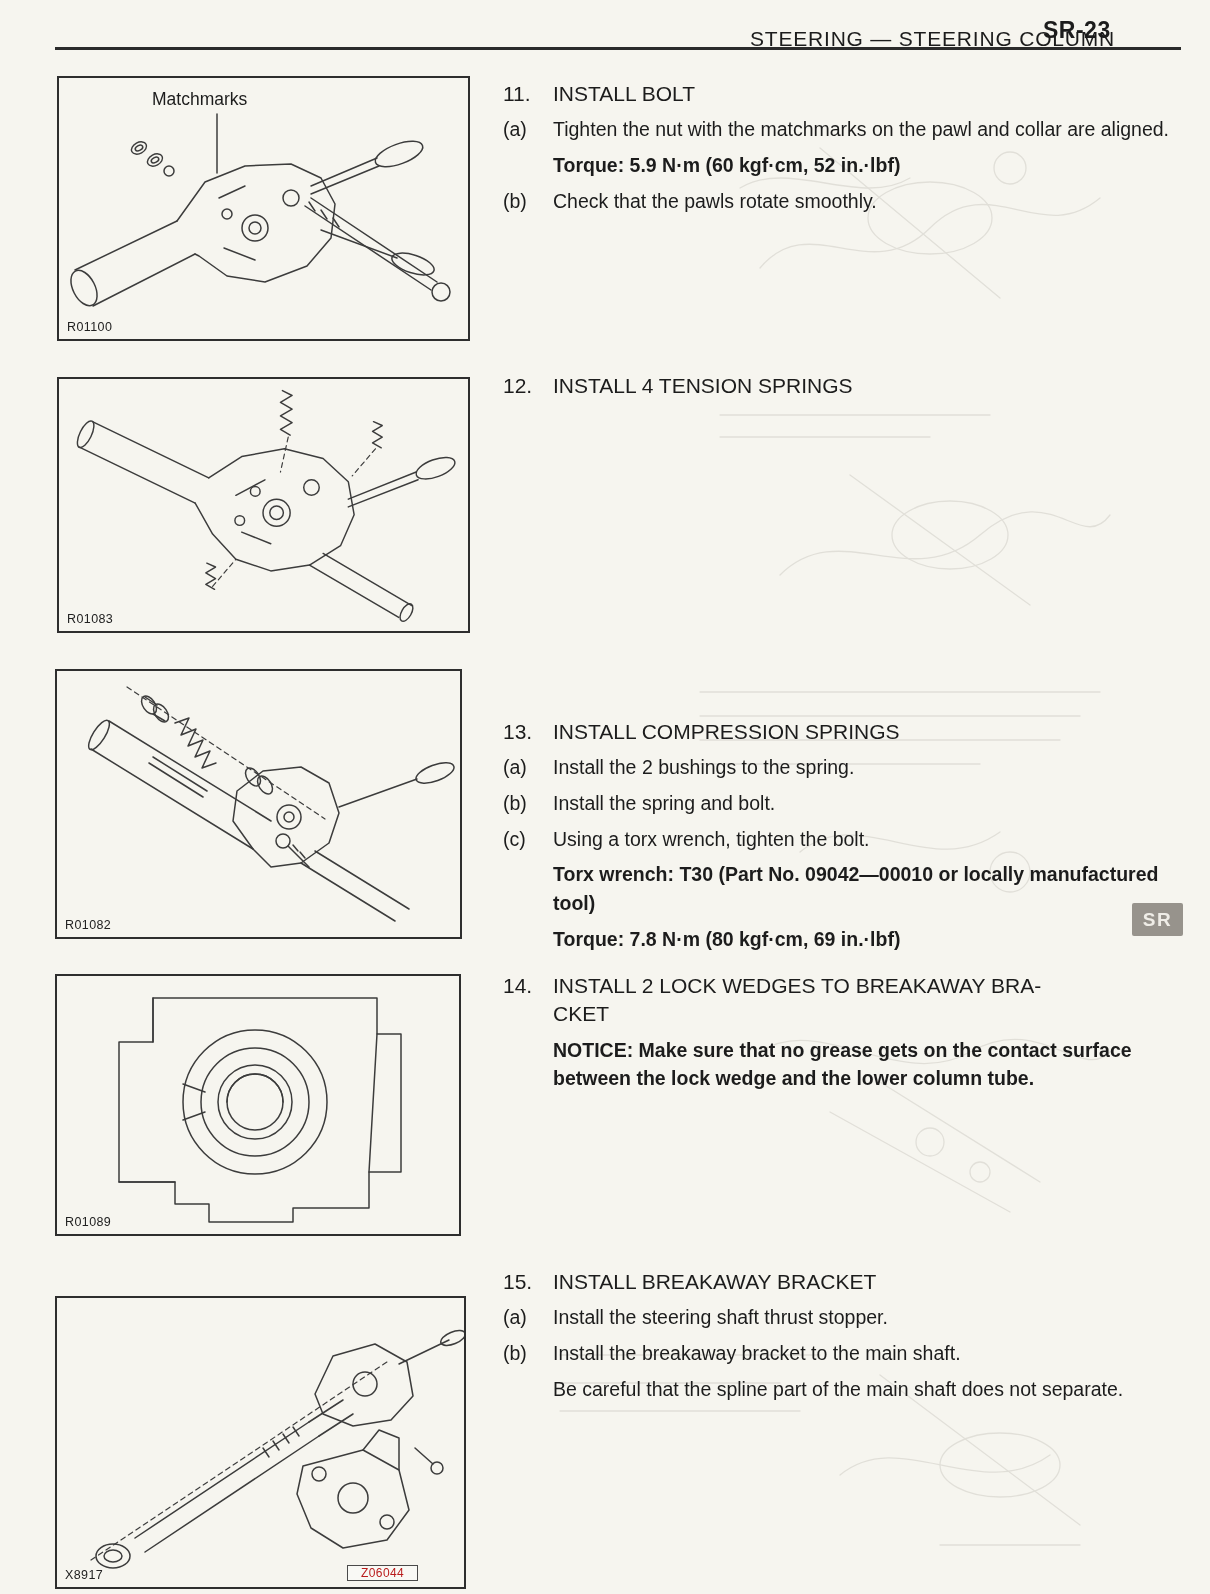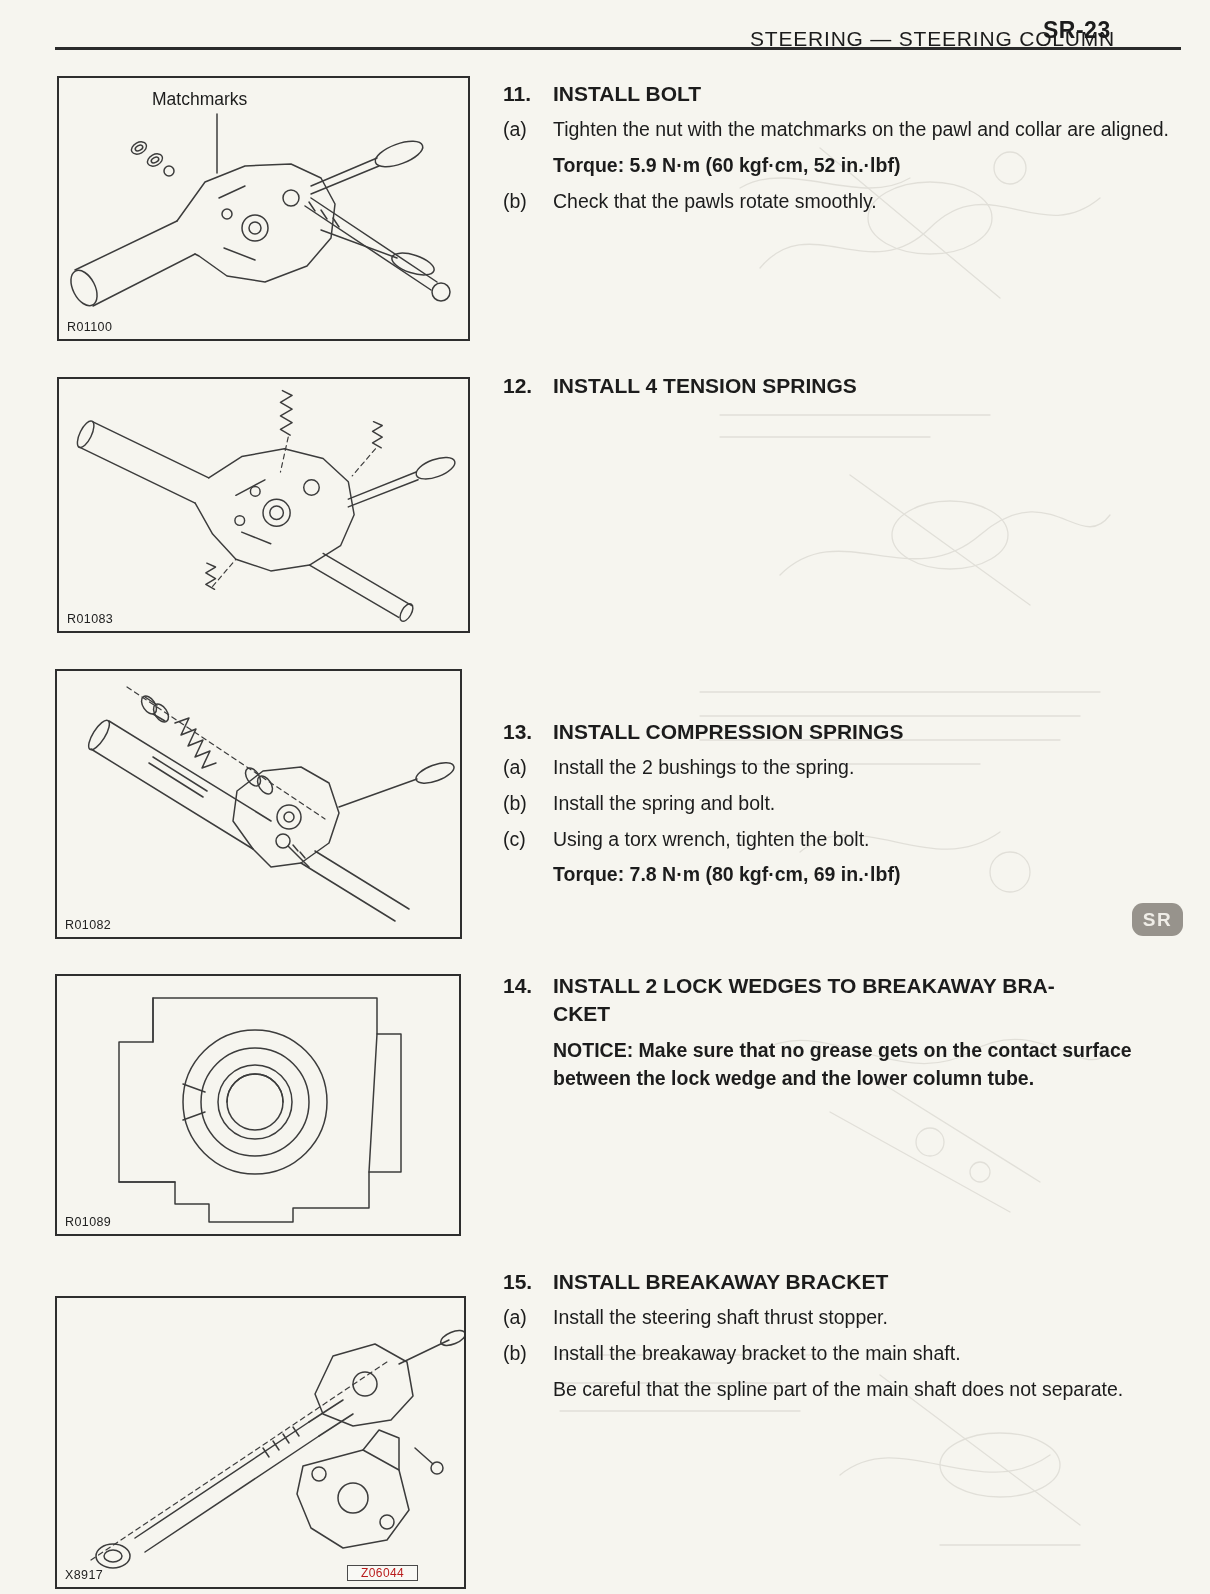--- a/index.html
+++ b/index.html
@@ -55,36 +55,36 @@
   #fig4 { left: 55px;  top: 974px;  width: 406px; height: 262px; }
   #fig5 { left: 55px;  top: 1267px; width: 411px; height: 293px; margin-top: 29px; }
 
   
   .section { position: absolute; left: 503px; width: 678px; }
   #sec-11 { top: 80px; }
   #sec-12 { top: 372px; }
   #sec-13 { top: 678px; margin-top: 40px; }
   #sec-14 { top: 972px; }
   #sec-15 { top: 1268px; }
-  .sec-head { display: flex; font-weight: bold; font-size: 21px; line-height: 1.35; margin-bottom: 5px; }
+  .sec-head { display: flex; font-weight: normal; font-size: 21px; line-height: 1.35; margin-bottom: 5px; }
   .sec-num { width: 50px; flex: none; }
   .sec-title { flex: 1; }
   .t-line { display: block; }
   .step { display: flex; font-size: 19.5px; line-height: 1.47; margin-top: 7px; }
   .step-marker { width: 50px; flex: none; }
   .step-text { flex: 1; }
   .step.bold .step-text { font-weight: bold; }
 
   
   .side-tab {
     position: absolute; left: 1132px; top: 903px; width: 51px; height: 33px;
     background: #97938c; color: #efede7;
     display: flex; align-items: center; justify-content: center;
     font-weight: bold; font-size: 19px; letter-spacing: 1.5px;
-    border-radius: 11px;
+    border-radius: 2px;
   }
 
   
   .ghost { position: absolute; opacity: 0.15; filter: blur(0.7px); pointer-events: none; }
   .ghost svg { width: 100%; height: 100%; }
   .g { stroke: #6d675c; fill: none; stroke-width: 1.3; stroke-linecap: round; }
   #ghost1 { left: 700px; top: 88px;   width: 420px; height: 252px; }
   #ghost2 { left: 690px; top: 385px;  width: 430px; height: 250px; }
   #ghost3 { left: 680px; top: 672px;  width: 440px; height: 262px; }
   #ghost4 { left: 680px; top: 992px;  width: 440px; height: 243px; }
@@ -293,20 +293,24 @@
   <div class="step">
     <span class="step-marker">(b)</span>
     <span class="step-text">Install the spring and bolt.</span>
   </div>
   <div class="step">
     <span class="step-marker">(c)</span>
     <span class="step-text">Using a torx wrench, tighten the bolt.</span>
   </div>
   <div class="step bold">
     <span class="step-marker"></span>
+    <span class="step-text">Torx wrench: T30 (Part No. 09042—00010 or locally manufactured tool)</span>
+  </div>
+  <div class="step bold">
+    <span class="step-marker"></span>
     <span class="step-text">Torque: 7.8 N·m (80 kgf·cm, 69 in.·lbf)</span>
   </div>
 </section>
 
 <section class="section" id="sec-14">
   <div class="sec-head">
     <span class="sec-num">14.</span>
     <span class="sec-title">
       <span class="t-line">INSTALL 2 LOCK WEDGES TO BREAKAWAY BRA-</span>
       <span class="t-line">CKET</span>

